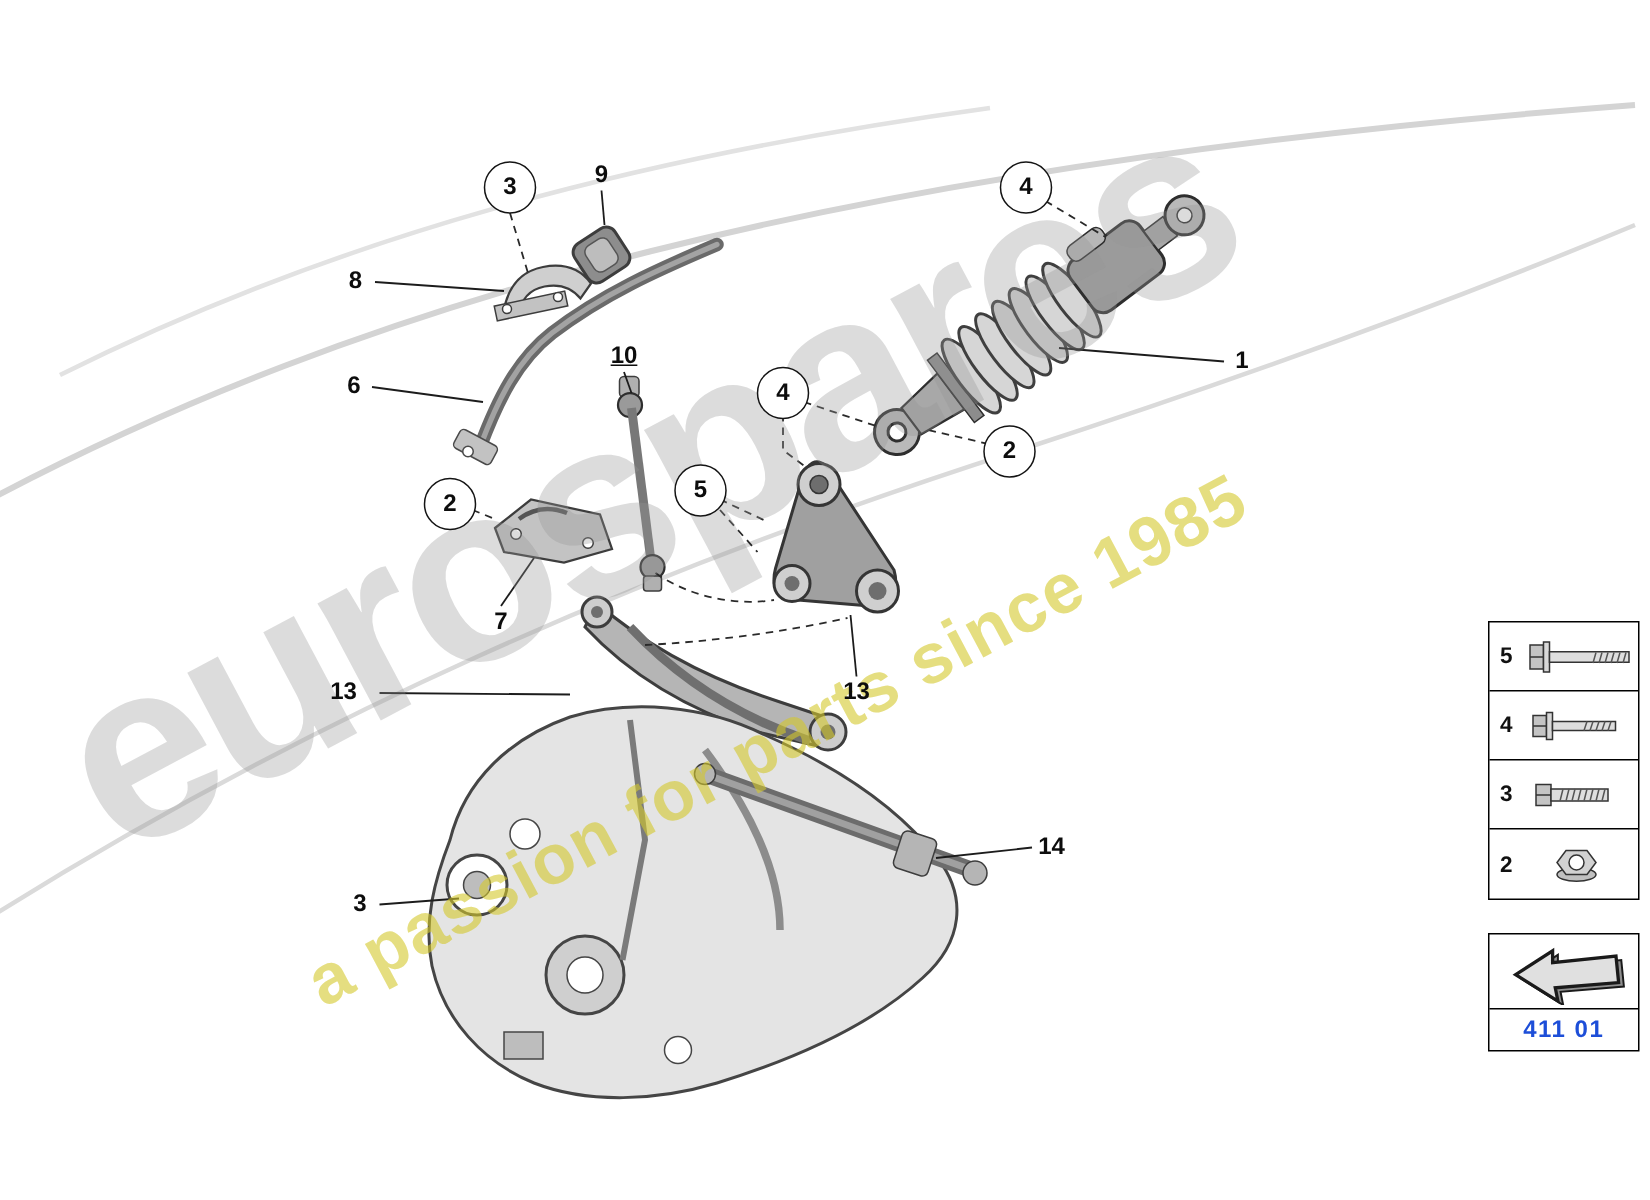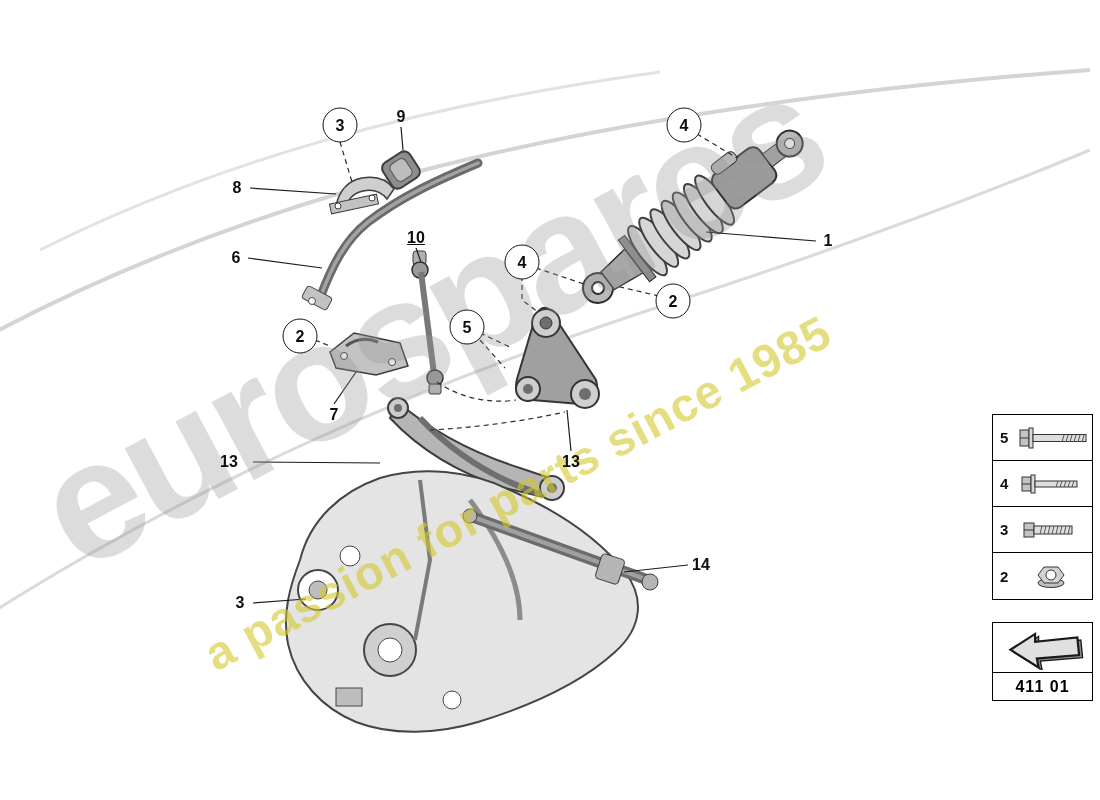--- a/index.html
+++ b/index.html
@@ -47,21 +47,21 @@
   .code-box {
     position:absolute; left:992px; top:622px; width:101px; z-index:3;
     border:1.5px solid #000; background:#fff; cursor:pointer;
   }
   .code-box .arrow-wrap {
     height:50px; display:flex; align-items:center; justify-content:center;
     border-bottom:1.5px solid #000;
   }
   .code-box .code-label {
     height:27px; display:flex; align-items:center; justify-content:center;
-    font-size:16px; font-weight:700; letter-spacing:1px; color:#000000;
+    font-size:16px; font-weight:700; letter-spacing:1px; color:#1d4ed8;
   }
 </style>
 </head>
 <body>
 
 <div class="stage">
 
   <svg class="diagram-svg" width="1100" height="800" viewBox="0 0 1100 800">
 
     <g fill="none">

